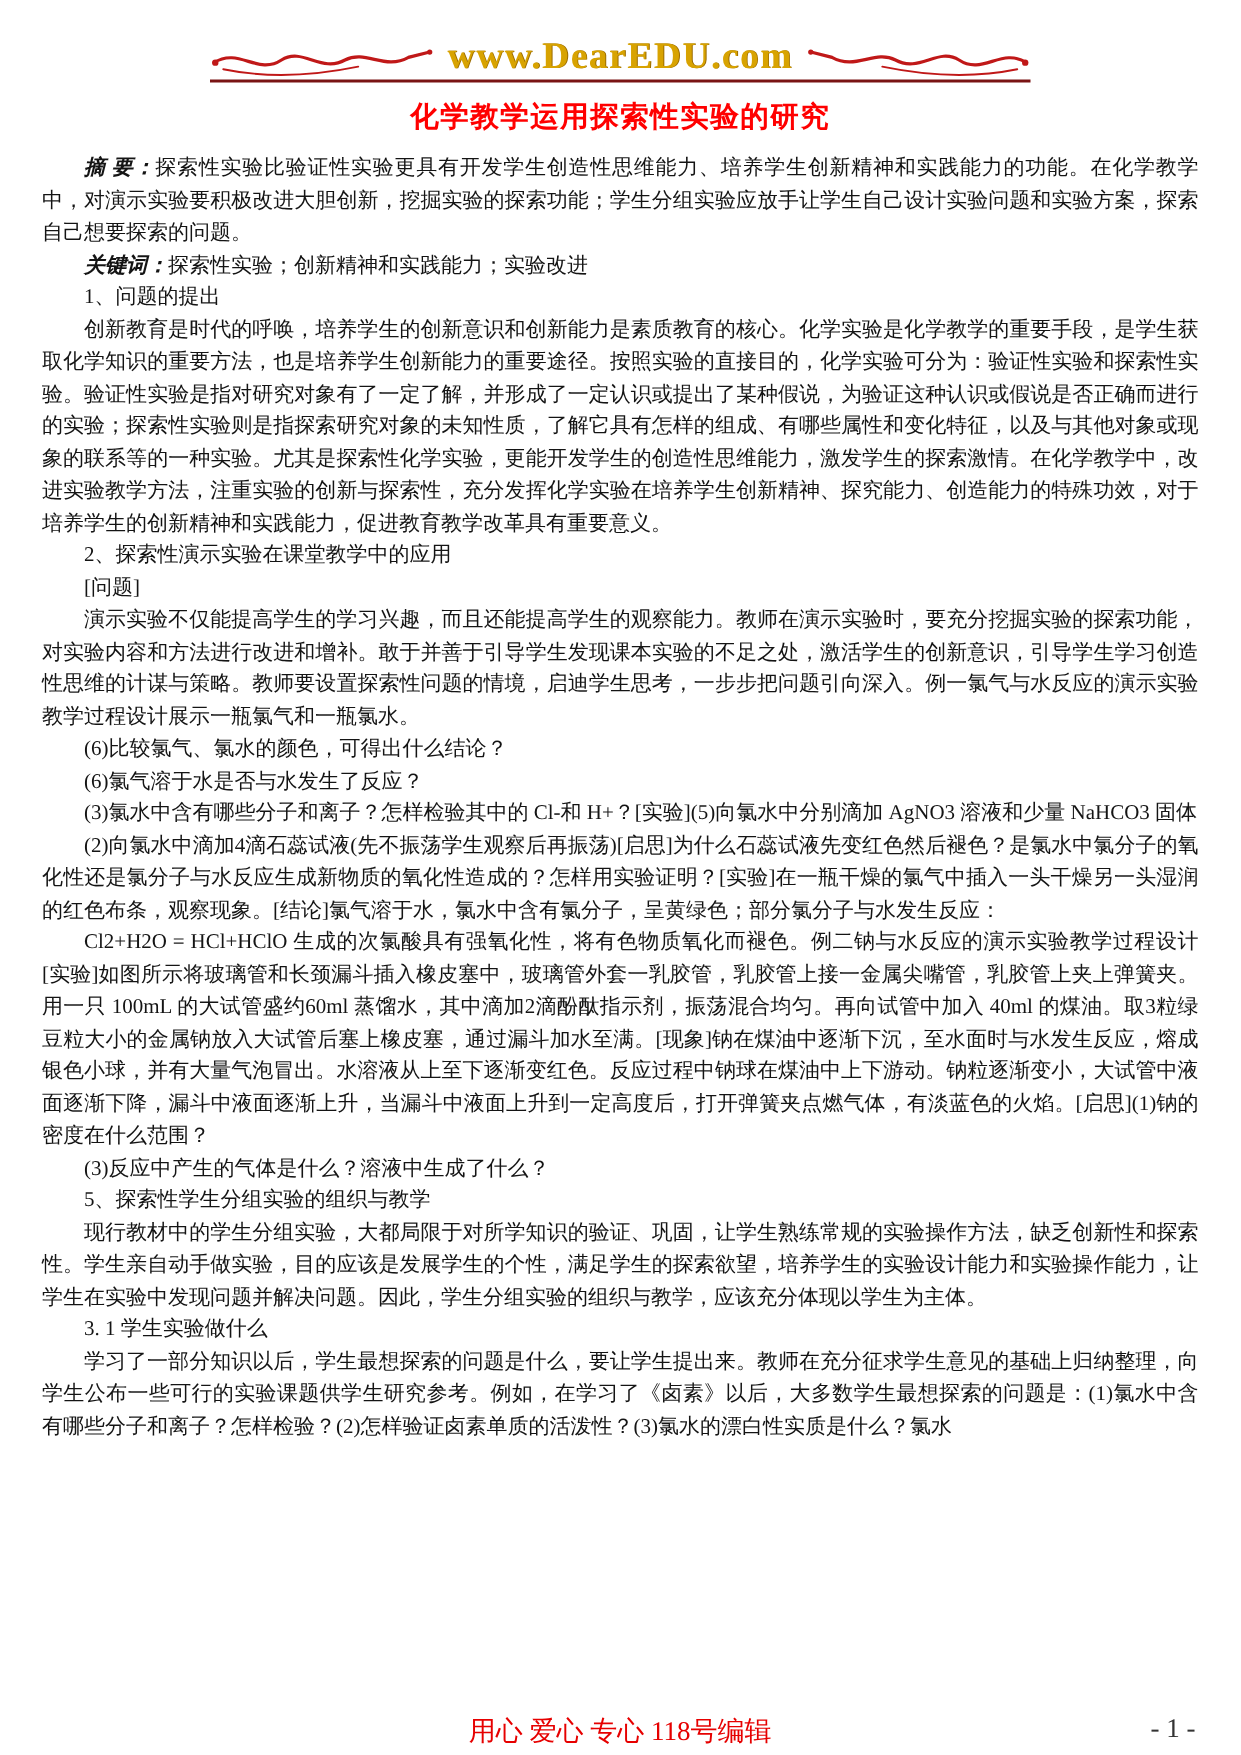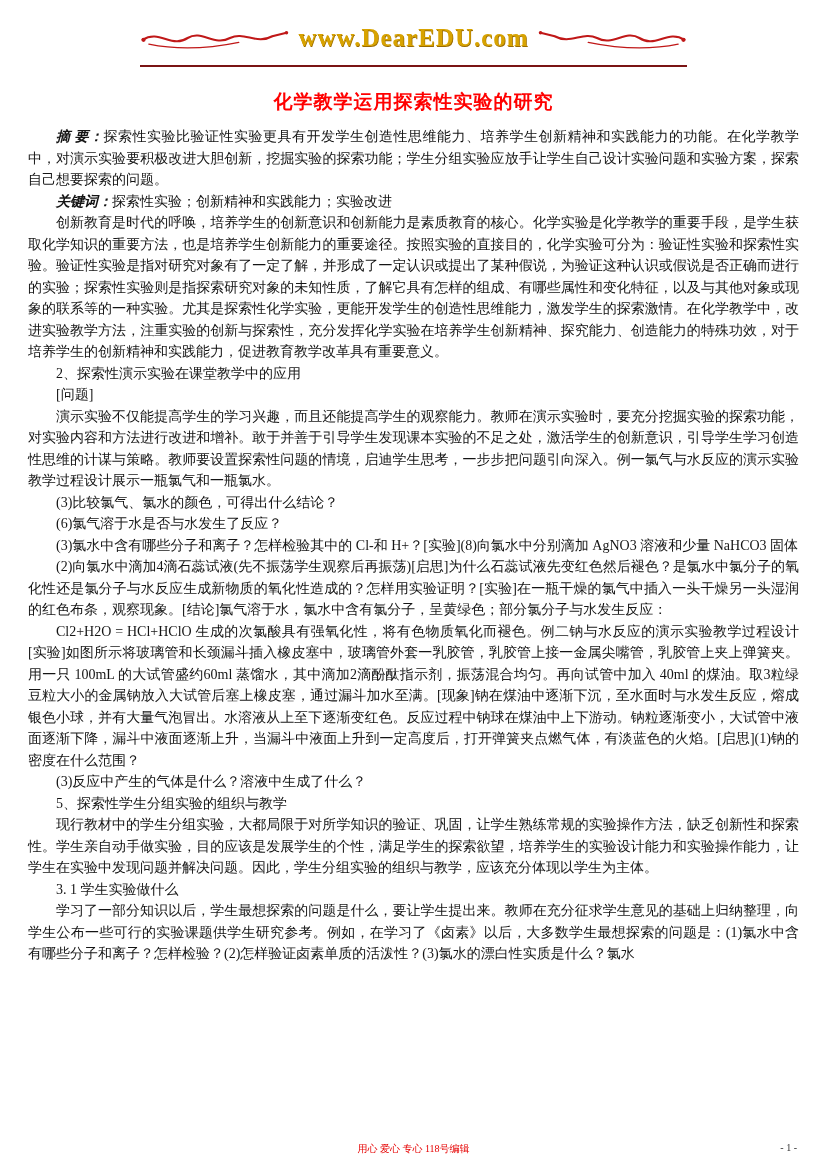--- a/index.html
+++ b/index.html
@@ -11,53 +11,53 @@
   }
   .page {
     position:relative;
     width:827px; height:1170px;
     background:#ffffff;
     padding:0 28px;
     overflow:hidden;
   }
   .header { padding-top:24px; display:flex; justify-content:center; }
   .header-inner {
-    display:flex; align-items:center; gap:8px;
+    display:flex; align-items:flex-end; gap:8px;
     border-bottom:2px solid var(--rule-color,#7a1414);
-    padding-bottom:13px;
+    padding-bottom:1px;
   }
   .flourish { color:var(--flourish-red,#c01818); width:150px; height:24px; display:block; }
   .site-name {
     font-size:25px; font-weight:bold; letter-spacing:1px;
     color:var(--header-gold,#d8a301);
     text-shadow:0.6px 0.6px 0 #9a6b00;
     white-space:nowrap;
   }
   .doc-title {
-    margin-top:22px;
+    margin-top:10px;
     text-align:center;
     font-size:19px; font-weight:bold; letter-spacing:1px;
     color:var(--title-red,#ff0000);
   }
   .doc-body {
     margin-top:11px;
     font-size:14px; line-height:21.5px;
     text-align:justify;
     color:#141414;
   }
   .para { text-align:justify; }
   .para.indent { text-indent:2em; }
   .bold { font-weight:bold;font-style:italic; }
   .highlight {
     background:var(--highlight-bg,#2e5fae);
     color:#ffffff;
   }
   .footer {
     position:absolute; left:28px; right:28px; bottom:10px; height:18px;
-    font-size:10px;
+    font-size:18px;
     text-align:center;
   }
   .footer-motto {
     position:absolute; left:50%; transform:translateX(-50%);
     color:var(--footer-red,#e60000);
     white-space:nowrap;
   }
   .page-number { position:absolute; right:2px; color:#333; }
 </style>
 </head>
@@ -82,27 +82,28 @@
       </svg>
     </div>
   </div>
 
   <h1 class="doc-title">化学教学运用探索性实验的研究</h1>
 
   <div class="doc-body">
 
   <p class="para indent"><span class="bold">摘 要：</span><span>探索性实验比验证性实验更具有开发学生创造性思维能力、培养学生创新精神和实践能力的功能。在化学教学中，对演示实验要积极改进大胆创新，挖掘实验的探索功能；学生分组实验应放手让学生自己设计实验问题和实验方案，探索自己想要探索的问题。</span></p>
       <p class="para indent"><span class="bold">关键词：</span><span>探索性实验；创新精神和实践能力；实验改进</span></p>
+      <p class="para indent"><span>1、问题的提出</span></p>
       <p class="para indent"><span>创新教育是时代的呼唤，培养学生的创新意识和创新能力是素质教育的核心。化学实验是化学教学的重要手段，是学生获取化学知识的重要方法，也是培养学生创新能力的重要途径。按照实验的直接目的，化学实验可分为：验证性实验和探索性实验。验证性实验是指对研究对象有了一定了解，并形成了一定认识或提出了某种假说，为验证这种认识或假说是否正确而进行的实验；探索性实验则是指探索研究对象的未知性质，了解它具有怎样的组成、有哪些属性和变化特征，以及与其他对象或现象的联系等的一种实验。尤其是探索性化学实验，更能开发学生的创造性思维能力，激发学生的探索激情。在化学教学中，改进实验教学方法，注重实验的创新与探索性，充分发挥化学实验在培养学生创新精神、探究能力、创造能力的特殊功效，对于培养学生的创新精神和实践能力，促进教育教学改革具有重要意义。</span></p>
       <p class="para indent"><span>2、探索性演示实验在课堂教学中的应用</span></p>
       <p class="para indent"><span>[问题]</span></p>
       <p class="para indent"><span>演示实验不仅能提高学生的学习兴趣，而且还能提高学生的观察能力。教师在演示实验时，要充分挖掘实验的探索功能，对实验内容和方法进行改进和增补。敢于并善于引导学生发现课本实验的不足之处，激活学生的创新意识，引导学生学习创造性思维的计谋与策略。教师要设置探索性问题的情境，启迪学生思考，一步步把问题引向深入。例一氯气与水反应的演示实验教学过程设计展示一瓶氯气和一瓶氯水。</span></p>
-      <p class="para indent"><span>(3)比较氯气、氯水的颜色，可得出什么结论？</span></p>
+      <p class="para indent"><span>(6)比较氯气、氯水的颜色，可得出什么结论？</span></p>
       <p class="para indent"><span>(6)氯气溶于水是否与水发生了反应？</span></p>
-      <p class="para indent"><span>(3)氯水中含有哪些分子和离子？怎样检验其中的 Cl-和 H+？[实验](8)向氯水中分别滴加 AgNO3 溶液和少量 NaHCO3 固体</span></p>
+      <p class="para indent"><span>(3)氯水中含有哪些分子和离子？怎样检验其中的 Cl-和 H+？[实验](5)向氯水中分别滴加 AgNO3 溶液和少量 NaHCO3 固体</span></p>
       <p class="para indent"><span>(2)向氯水中滴加4滴石蕊试液(先不振荡学生观察后再振荡)[启思]为什么石蕊试液先变红色然后褪色？是氯水中氯分子的氧化性还是氯分子与水反应生成新物质的氧化性造成的？怎样用实验证明？[实验]在一瓶干燥的氯气中插入一头干燥另一头湿润的红色布条，观察现象。[结论]氯气溶于水，氯水中含有氯分子，呈黄绿色；部分氯分子与水发生反应：</span></p>
       <p class="para indent"><span>Cl2+H2O = HCl+HClO 生成的次氯酸具有强氧化性，将有色物质氧化而褪色。例二钠与水反应的演示实验教学过程设计[实验]如图所示将玻璃管和长颈漏斗插入橡皮塞中，玻璃管外套一乳胶管，乳胶管上接一金属尖嘴管，乳胶管上夹上弹簧夹。用一只 100mL 的大试管盛约60ml 蒸馏水，其中滴加2滴酚酞指示剂，振荡混合均匀。再向试管中加入 40ml 的煤油。取3粒绿豆粒大小的金属钠放入大试管后塞上橡皮塞，通过漏斗加水至满。[现象]钠在煤油中逐渐下沉，至水面时与水发生反应，熔成银色小球，并有大量气泡冒出。水溶液从上至下逐渐变红色。反应过程中钠球在煤油中上下游动。钠粒逐渐变小，大试管中液面逐渐下降，漏斗中液面逐渐上升，当漏斗中液面上升到一定高度后，打开弹簧夹点燃气体，有淡蓝色的火焰。[启思](1)钠的密度在什么范围？</span></p>
       <p class="para indent"><span>(3)反应中产生的气体是什么？溶液中生成了什么？</span></p>
       <p class="para indent"><span>5、探索性学生分组实验的组织与教学</span></p>
       <p class="para indent"><span>现行教材中的学生分组实验，大都局限于对所学知识的验证、巩固，让学生熟练常规的实验操作方法，缺乏创新性和探索性。学生亲自动手做实验，目的应该是发展学生的个性，满足学生的探索欲望，培养学生的实验设计能力和实验操作能力，让学生在实验中发现问题并解决问题。因此，学生分组实验的组织与教学，应该充分体现以学生为主体。</span></p>
       <p class="para indent"><span>3. 1 学生实验做什么</span></p>
       <p class="para indent"><span>学习了一部分知识以后，学生最想探索的问题是什么，要让学生提出来。教师在充分征求学生意见的基础上归纳整理，向学生公布一些可行的实验课题供学生研究参考。例如，在学习了《卤素》以后，大多数学生最想探索的问题是：(1)氯水中含有哪些分子和离子？怎样检验？(2)怎样验证卤素单质的活泼性？(3)氯水的漂白性实质是什么？氯水</span></p>
     </div>
 
   <div class="footer">

